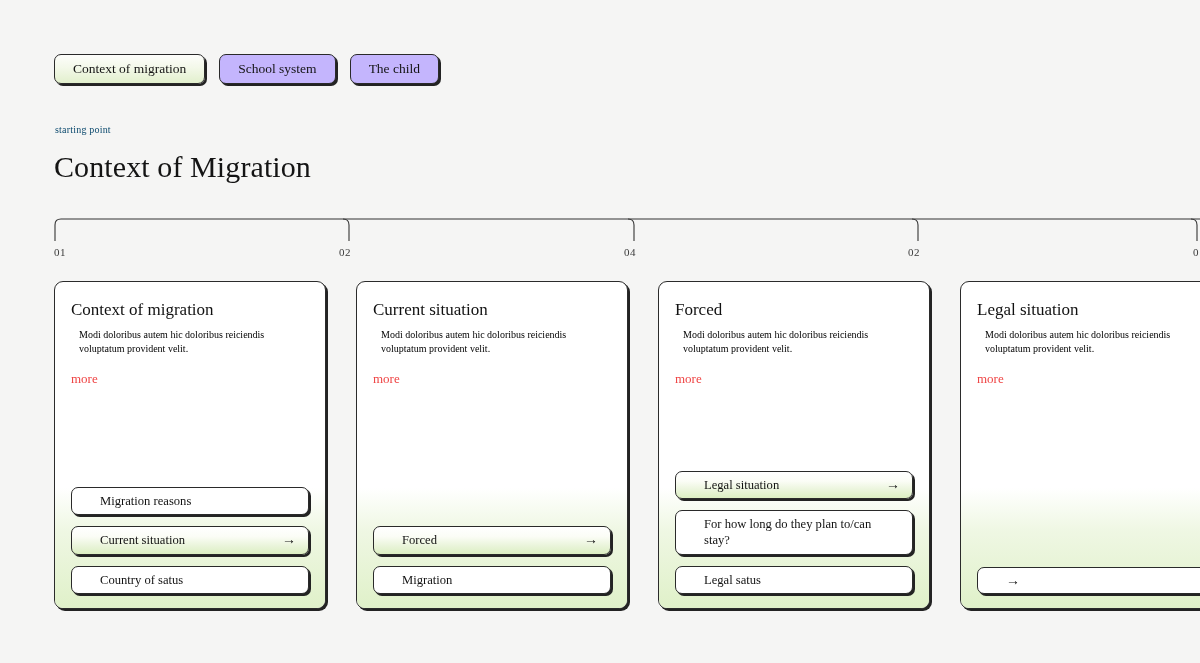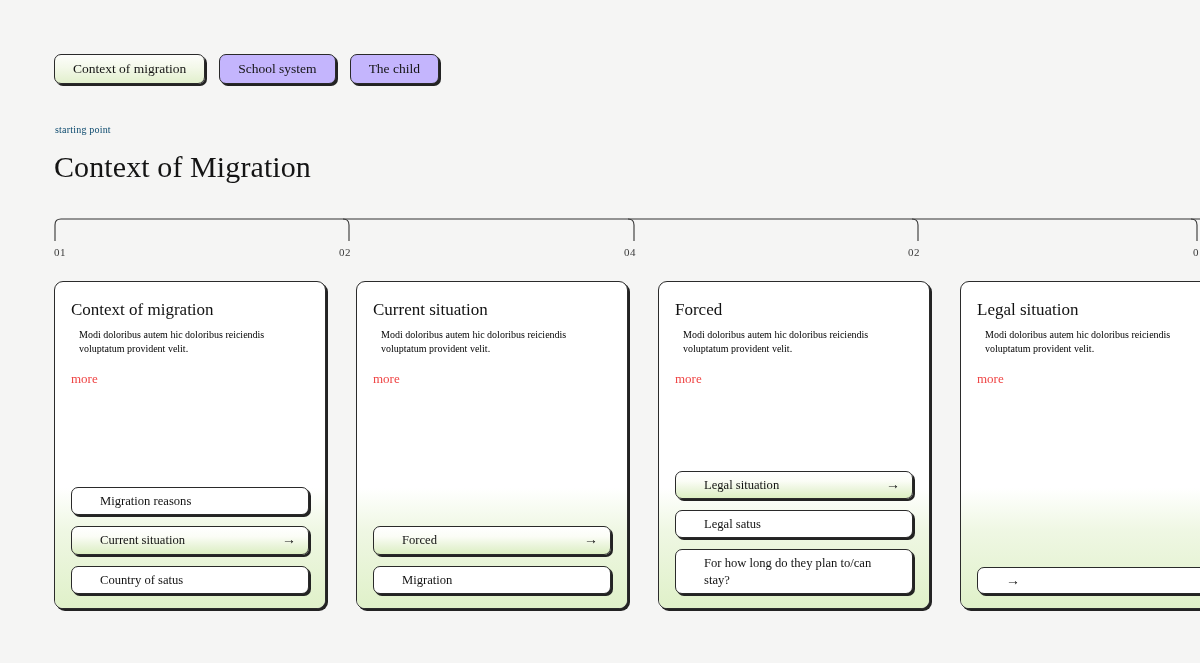--- a/index.html
+++ b/index.html
@@ -249,25 +249,25 @@
     <div class="card-inner">
       <h2 class="card-title">Forced</h2>
       <p class="card-desc">Modi doloribus autem hic doloribus reiciendis voluptatum provident velit.</p>
       <a class="card-more">more</a>
       <div class="btn-stack">
         <div class="opt-btn green">
           <span class="lbl">Legal situation</span>
           <span class="arrow">→</span>
         </div>
         <div class="opt-btn">
+          <span class="lbl">For how long do they plan to/can stay?</span>
+        </div>
+        <div class="opt-btn">
           <span class="lbl">Legal satus</span>
         </div>
-        <div class="opt-btn">
-          <span class="lbl">For how long do they plan to/can stay?</span>
-        </div>
       </div>
     </div>
   </div>
 
   <div class="card">
     <div class="card-inner">
       <h2 class="card-title">Legal situation</h2>
       <p class="card-desc">Modi doloribus autem hic doloribus reiciendis voluptatum provident velit.</p>
       <a class="card-more">more</a>
       <div class="btn-stack">

